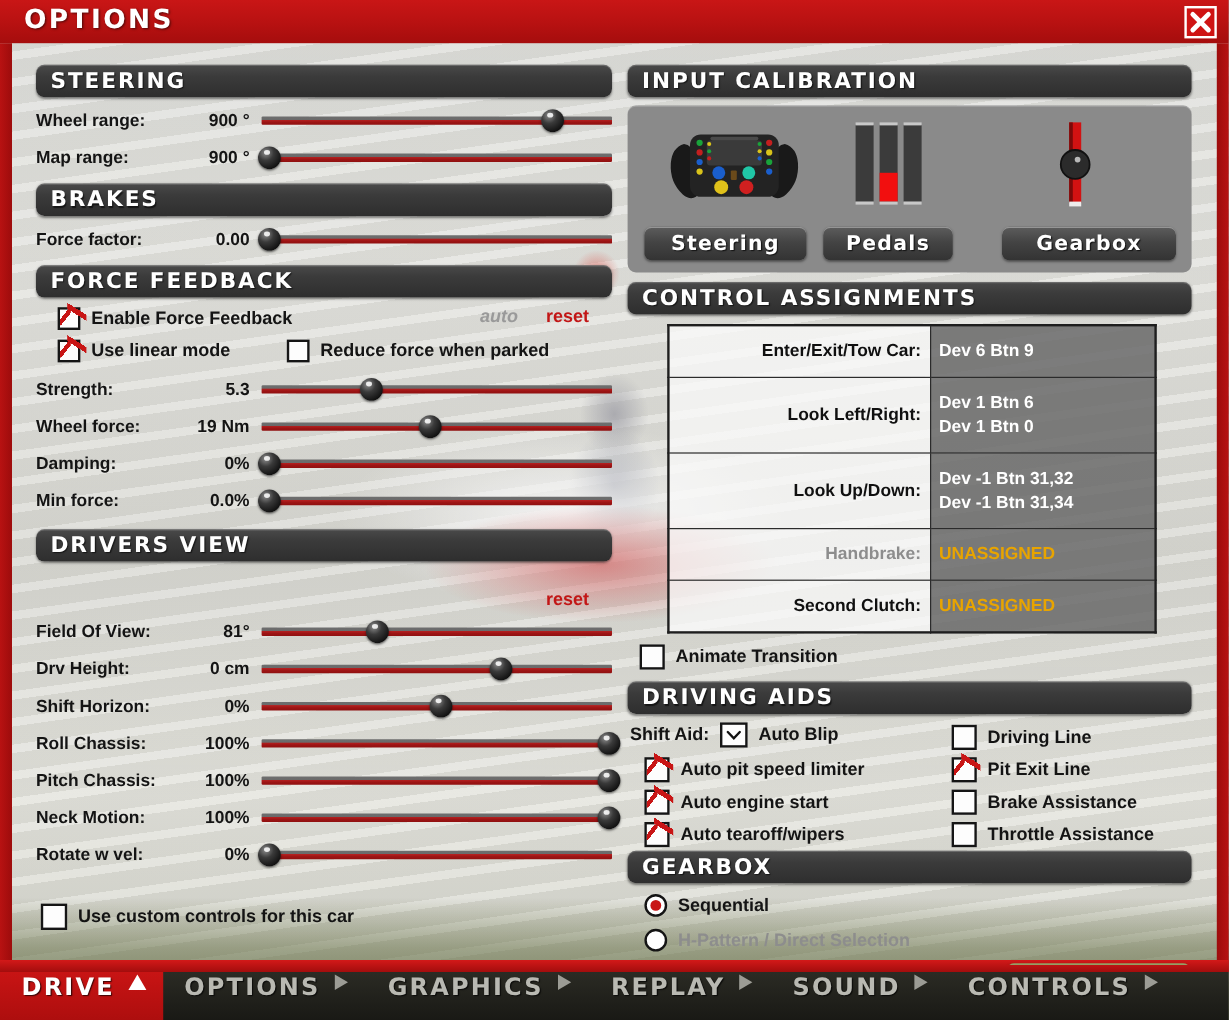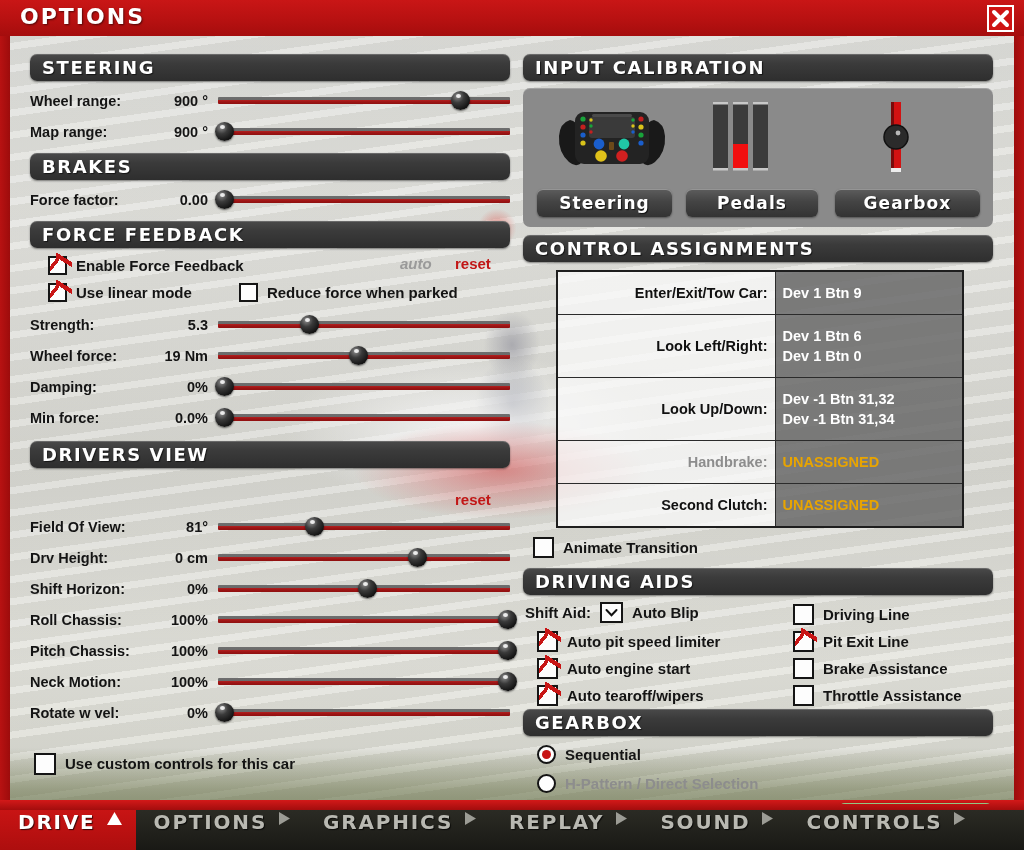--- a/index.html
+++ b/index.html
@@ -466,36 +466,36 @@
         <rect x="13" y="40" width="3" height="30" fill="#7a0a0a"></rect>
         <circle cx="18" cy="38" r="12" fill="#2b2b2b"></circle>
         <circle cx="18" cy="38" r="12" fill="none" stroke="#111" stroke-width="1.5"></circle>
         <circle cx="20" cy="34" r="2.4" fill="#b8b8b8"></circle>
         <rect x="13" y="69" width="10" height="4" fill="#ededed"></rect>
       </svg>
 
       <div class="calbtn" style="left:14px;width:135px;">
         <span>Steering</span>
       </div>
-      <div class="calbtn" style="left:163px;width:132px;">
+      <div class="calbtn" style="left:163px;width:108px;">
         <span>Pedals</span>
       </div>
       <div class="calbtn" style="left:312px;width:145px;">
         <span>Gearbox</span>
       </div>
     </div>
 
     <div class="sechdr" style="margin-top:8px;">
       <span>CONTROL ASSIGNMENTS</span>
     </div>
     <table id="catable">
       <tbody>
           <tr>
         <td class="lab">Enter/Exit/Tow Car:</td>
-        <td class="val">Dev 1 Btn 9</td>
+        <td class="val">Dev 6 Btn 9</td>
       </tr>
       <tr>
         <td class="lab">Look Left/Right:</td>
         <td class="val">Dev 1 Btn 6
 Dev 1 Btn 0</td>
       </tr>
       <tr>
         <td class="lab">Look Up/Down:</td>
         <td class="val">Dev -1 Btn 31,32
 Dev -1 Btn 31,34</td>

